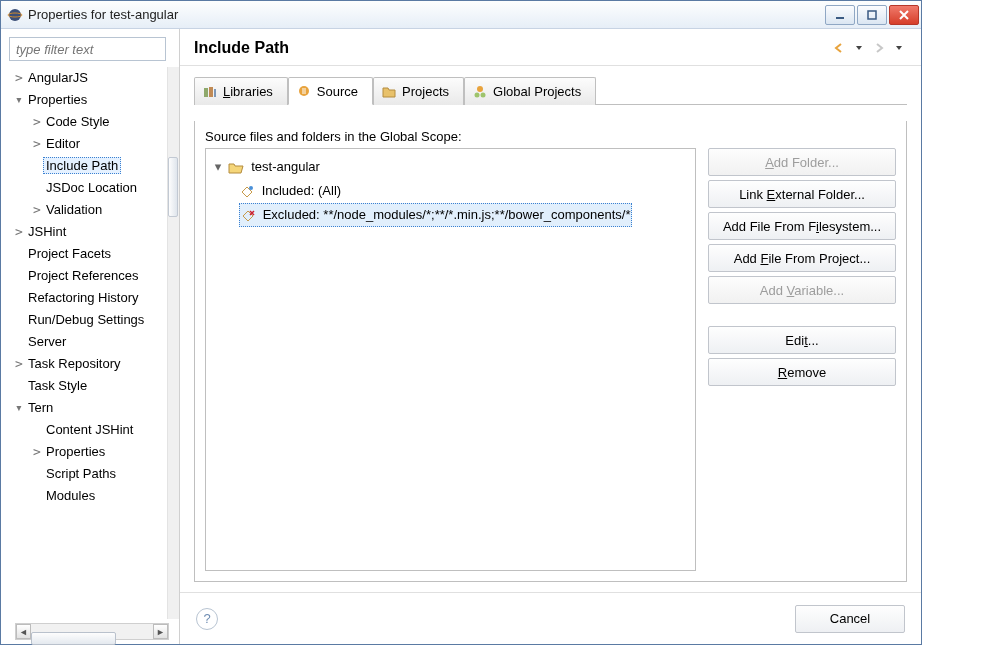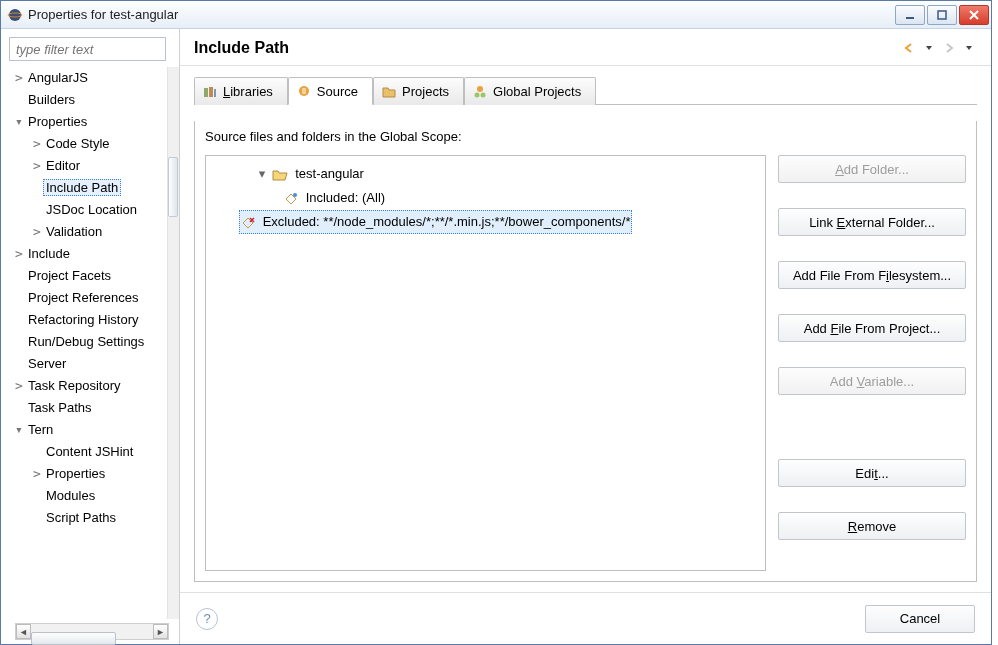--- a/index.html
+++ b/index.html
@@ -1,18 +1,18 @@
 <!DOCTYPE html>
 <html><head>
 <meta charset="utf-8">
 <style>
   * { box-sizing: border-box; margin: 0; padding: 0; font-family: "Segoe UI", Tahoma, sans-serif; font-size: 13px; }
   body { width: 998px; height: 645px; overflow: hidden; background: #fff; }
 
-  .window { width: 992px; height: 645px; border: 1px solid #5a7aa3; display: flex; flex-direction: column; background: #fff; }
+  .window { width: 922px; height: 645px; border: 1px solid #5a7aa3; display: flex; flex-direction: column; background: #fff; }
   .titlebar { height: 28px; background: linear-gradient(#fdfefe,#e6eef7); display: flex; align-items: center; padding: 0 2px 0 6px; border-bottom: 1px solid #c7d3e3; }
   .titlebar .tb-icon { width: 16px; height: 16px; margin-right: 5px; display: inline-flex; }
   .titlebar .tb-title { flex: 1; color: #222; }
   .tb-buttons { display: flex; gap: 2px; }
   .tb-btn { width: 30px; height: 20px; border: 1px solid #8fa7c4; background: linear-gradient(#fbfcfe,#dbe6f2); border-radius: 2px; display: flex; align-items: center; justify-content: center; cursor: pointer; }
   .tb-btn.close { background: linear-gradient(#f07a6b,#d63e2a); border-color:#b63729; }
   .tb-btn svg { width: 12px; height: 12px; }
 
   .body { flex: 1; display: flex; min-height: 0; }
   .sidebar { width: 179px; border-right: 1px solid #d0d0d0; display: flex; flex-direction: column; padding: 8px 0 0 8px; }
@@ -39,28 +39,28 @@
   .nav-arrows { display: flex; gap: 4px; align-items: center;}
   .nav-arrows .nbtn { width: 16px; height: 16px; display: inline-flex; align-items:center; justify-content:center; cursor:pointer; }
 
   .tabbar { display: flex; margin: 10px 14px 16px 14px; padding-left:0; border-bottom: 1px solid #bfbfbf; }
   .tab { height: 28px; padding: 0 14px 0 8px; margin-right: 0; border: 1px solid #bfbfbf; border-bottom: none; background: linear-gradient(#fcfcfc,#e9e9e9); display: flex; align-items: center; gap: 6px; border-radius: 2px 2px 0 0; cursor: pointer; position: relative; top: 1px;}
   .tab.active { background: #fff; border-bottom: 1px solid #fff; z-index: 2; }
   .tab .ticon { width: 14px; height: 14px; }
   .tab .u { text-decoration: underline; }
 
   .panel { margin: 0 14px 10px 14px; border: 1px solid #bfbfbf; border-top: none; flex: 1; padding: 8px 10px 10px 10px; display:flex; flex-direction:column; min-height:0;}
-  .panel-desc { margin-bottom: 11px; color:#000;}
+  .panel-desc { margin-bottom: 4px; color:#000;}
   .panel-row { flex:1; display: flex; gap: 12px; min-height:0;}
   .src-tree-box { flex:1; border:1px solid #bfbfbf; background:#fff; padding:6px 4px; overflow:auto;}
-  .src-tree .row { white-space: nowrap; padding: 1px 2px; line-height: 22px; margin-left: 44px;}
+  .src-tree .row { white-space: nowrap; padding: 1px 2px; line-height: 22px;}
   .src-tree .row .tw { display:inline-block; width:12px; text-align:center; color:#666; }
   .src-tree .row.sel { background: #e1effc; border:1px dotted #3b81d1; padding:0 1px;}
   .src-tree .icn { display:inline-flex; vertical-align:middle; margin-right:4px;}
-  .btn-col { width: 188px; display:flex; flex-direction:column; gap:25px;}
+  .btn-col { width: 188px; display:flex; flex-direction:column; gap:4px;}
   .btn { height:28px; border:1px solid #c1c5cc; background:linear-gradient(#fefefe,#eef0f3); border-radius:2px; cursor:pointer; text-align:center; padding:0 6px;}
   .btn:disabled, .btn.disabled { color:#9d9d9d; cursor:default; background:linear-gradient(#fdfdfd,#f1f1f1);}
   .btn .u { text-decoration: underline; }
   .btn-col .spacer { height: 14px; }
 
   .footer { height: 52px; border-top: 1px solid #e0e0e0; display:flex; align-items:center; padding: 0 16px; gap:10px;}
   .footer .help { width:22px; height:22px; border:1px solid #b8c4d2; border-radius:11px; display:flex; align-items:center; justify-content:center; color:#6f8db3; cursor:pointer;}
   .footer .spacer { flex:1; }
   .ok-btn { width:110px; height:28px; border:1px solid #4f98d8; background:linear-gradient(#f5faff,#d8ebfc); border-radius:2px; cursor:pointer;}
   .cancel-btn { width:110px; height:28px; border:1px solid #c1c5cc; background:linear-gradient(#fefefe,#eef0f3); border-radius:2px; cursor:pointer;}
@@ -98,40 +98,39 @@
   </div>
 
   <div class="body">
 
     <div class="sidebar">
       <input class="filter" placeholder="type filter text" style="">
       <div style="display:flex; flex:1; min-height:0;">
         <div class="tree-scroll" style="flex:1;">
           <div class="tree" id="navtree">
               <div class="node ind0"><span class="tw">&gt;</span><span class="lbl">AngularJS</span></div>
-              <div class="node ind0"><span class="tw"></span><span class="lbl">Builders</span></div>
               <div class="node ind0"><span class="tw">▾</span><span class="lbl">Properties</span></div>
               <div class="node ind1"><span class="tw">&gt;</span><span class="lbl">Code Style</span></div>
               <div class="node ind1"><span class="tw">&gt;</span><span class="lbl">Editor</span></div>
               <div class="node ind1 sel"><span class="tw"></span><span class="lbl">Include Path</span></div>
               <div class="node ind1"><span class="tw"></span><span class="lbl">JSDoc Location</span></div>
               <div class="node ind1"><span class="tw">&gt;</span><span class="lbl">Validation</span></div>
-              <div class="node ind0"><span class="tw">&gt;</span><span class="lbl">Include</span></div>
+              <div class="node ind0"><span class="tw">&gt;</span><span class="lbl">JSHint</span></div>
               <div class="node ind0"><span class="tw"></span><span class="lbl">Project Facets</span></div>
               <div class="node ind0"><span class="tw"></span><span class="lbl">Project References</span></div>
               <div class="node ind0"><span class="tw"></span><span class="lbl">Refactoring History</span></div>
               <div class="node ind0"><span class="tw"></span><span class="lbl">Run/Debug Settings</span></div>
               <div class="node ind0"><span class="tw"></span><span class="lbl">Server</span></div>
               <div class="node ind0"><span class="tw">&gt;</span><span class="lbl">Task Repository</span></div>
-              <div class="node ind0"><span class="tw"></span><span class="lbl">Task Paths</span></div>
+              <div class="node ind0"><span class="tw"></span><span class="lbl">Task Style</span></div>
               <div class="node ind0"><span class="tw">▾</span><span class="lbl">Tern</span></div>
               <div class="node ind1"><span class="tw"></span><span class="lbl">Content JSHint</span></div>
               <div class="node ind1"><span class="tw">&gt;</span><span class="lbl">Properties</span></div>
+              <div class="node ind1"><span class="tw"></span><span class="lbl">Script Paths</span></div>
               <div class="node ind1"><span class="tw"></span><span class="lbl">Modules</span></div>
-              <div class="node ind1"><span class="tw"></span><span class="lbl">Script Paths</span></div>
             </div>
         </div>
         <div class="v-gutter">
             <div class="v-thumb"></div>
           </div>
       </div>
       <div class="h-scroll">
         <div class="arrow">◄</div>
           <div class="track">
             <div class="thumb"></div>

